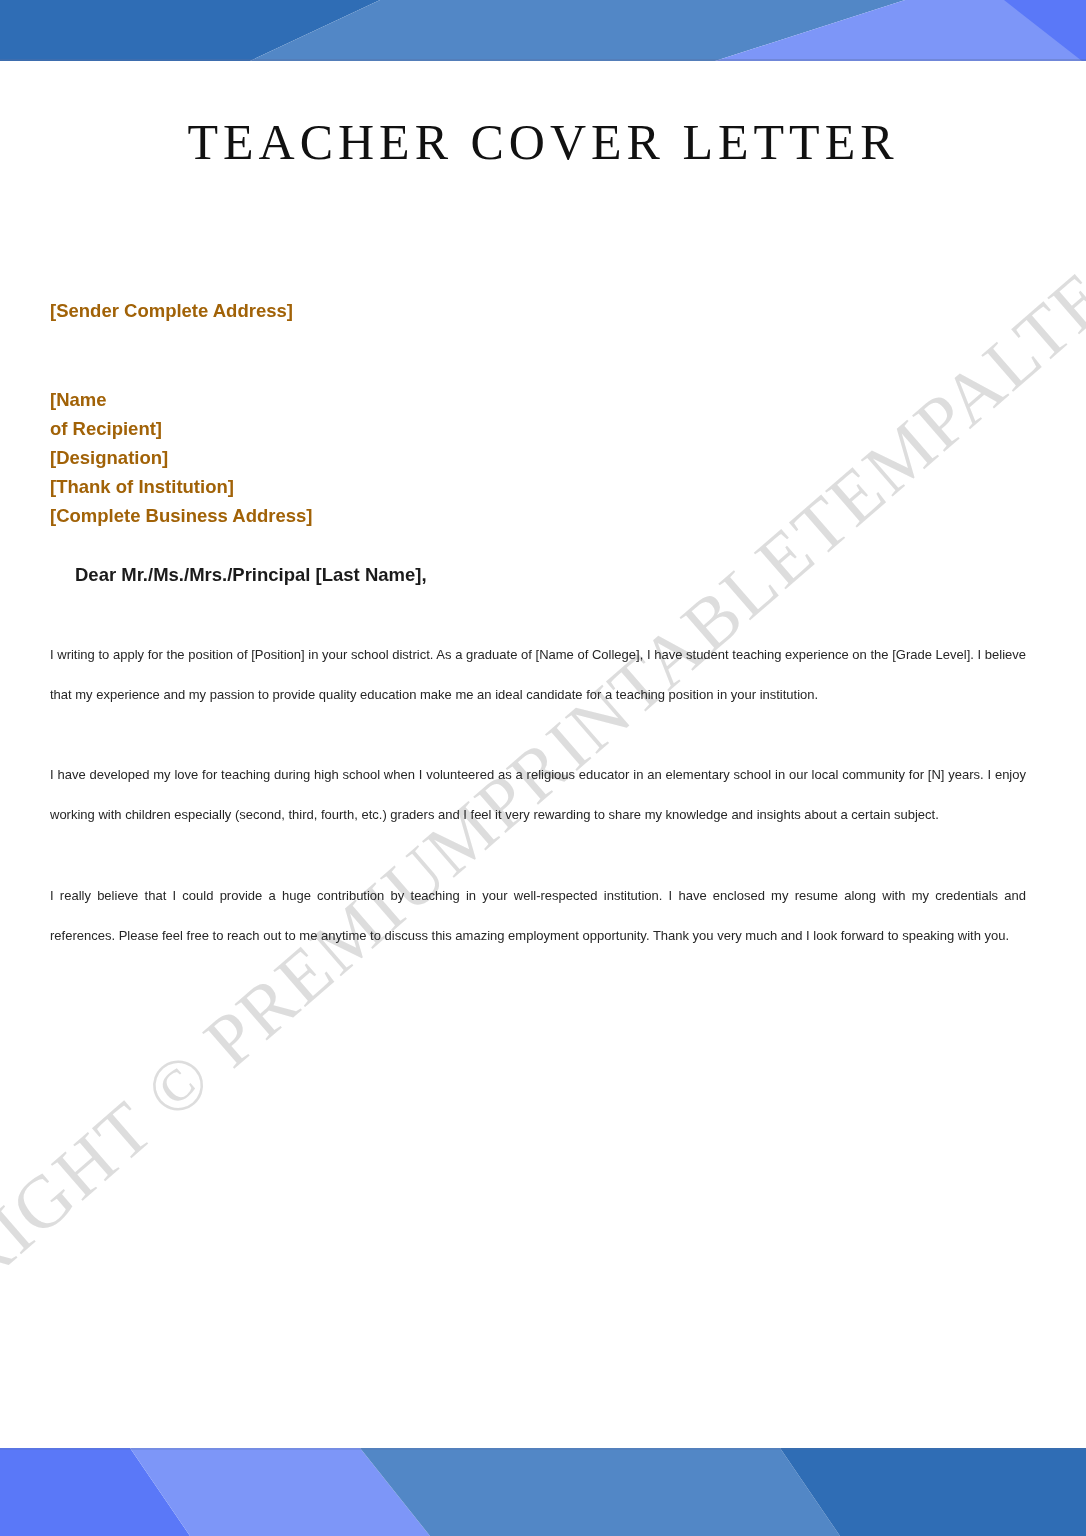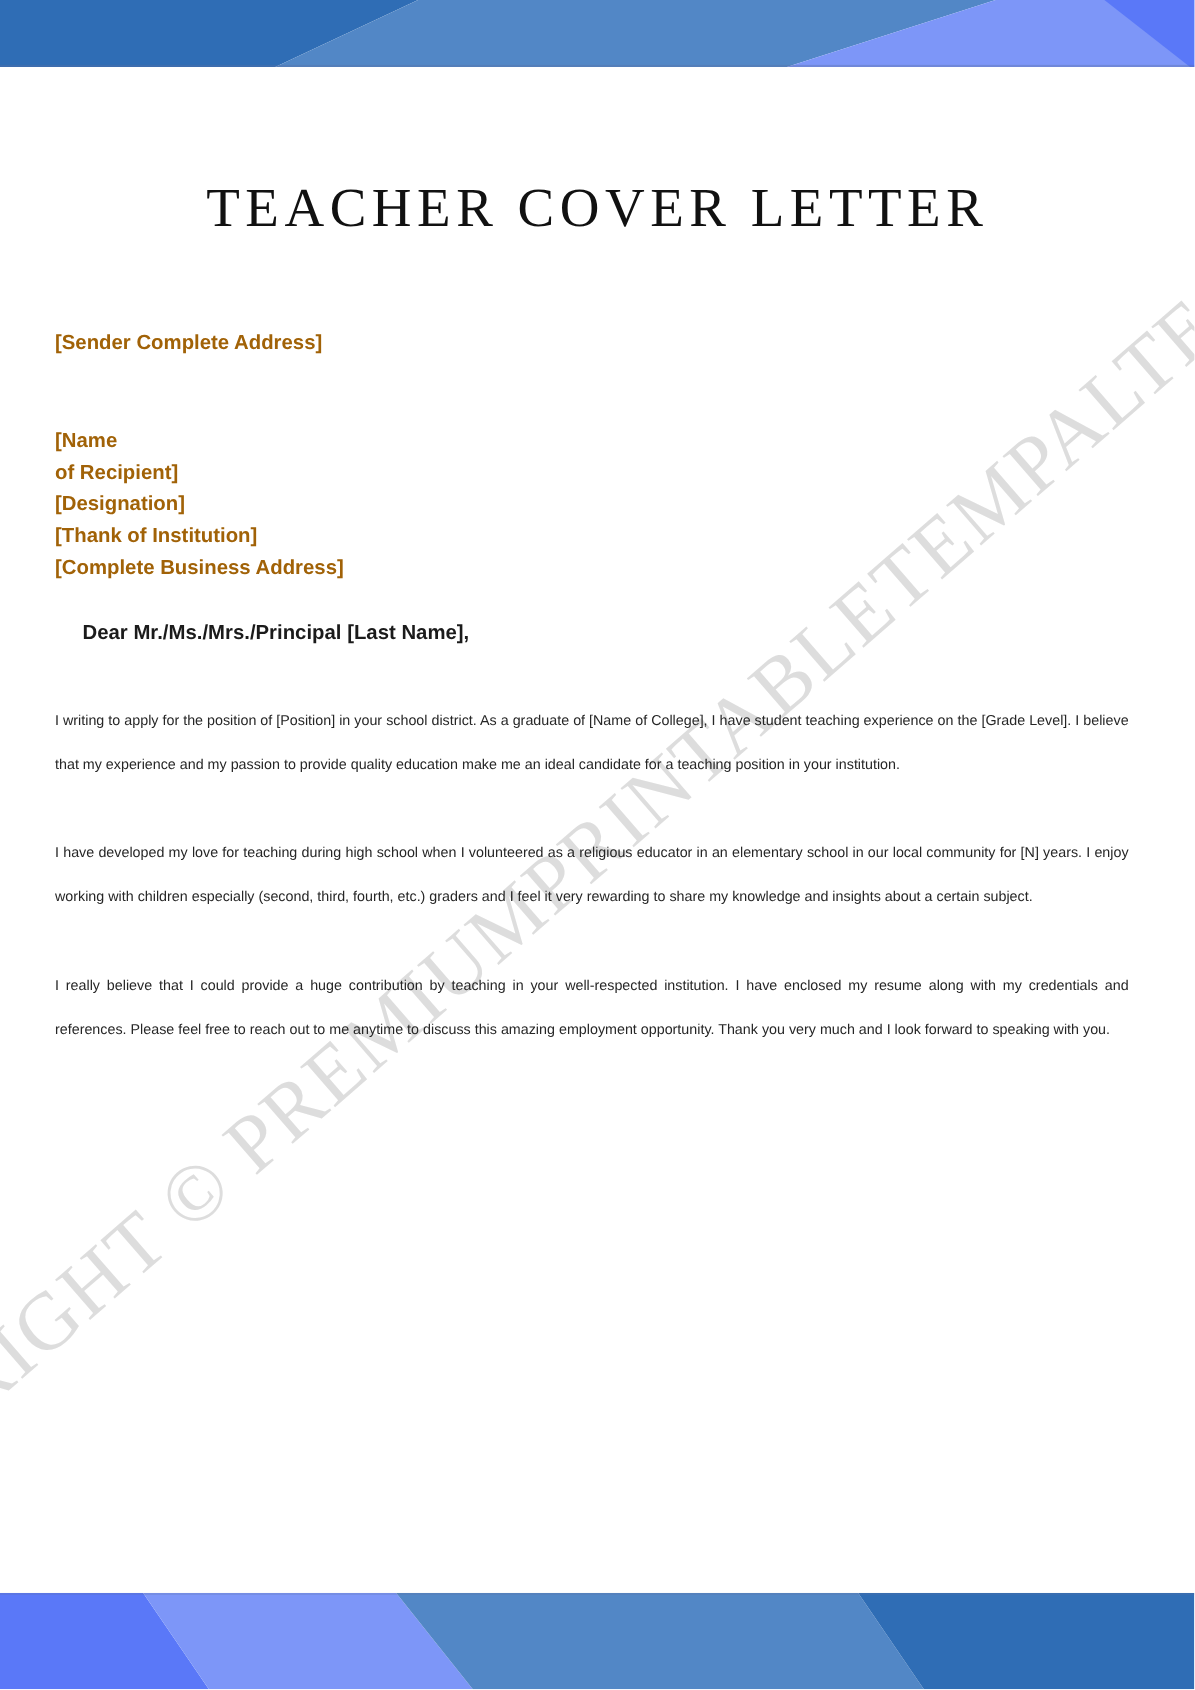--- a/index.html
+++ b/index.html
@@ -75,21 +75,20 @@
     position: absolute;
     left: 0;
     top: 113px;
     width: 1086px;
     text-align: center;
     font-family: "Liberation Serif", serif;
     font-size: 50px;
     font-weight: 400;
     letter-spacing: 5px;
     color: #111111;
-    margin-top: 46px;
   }
 
   .content {
     position: absolute;
     left: 50px;
     top: 296px;
     width: 976px;
     color: #221f1f;
   }
 

